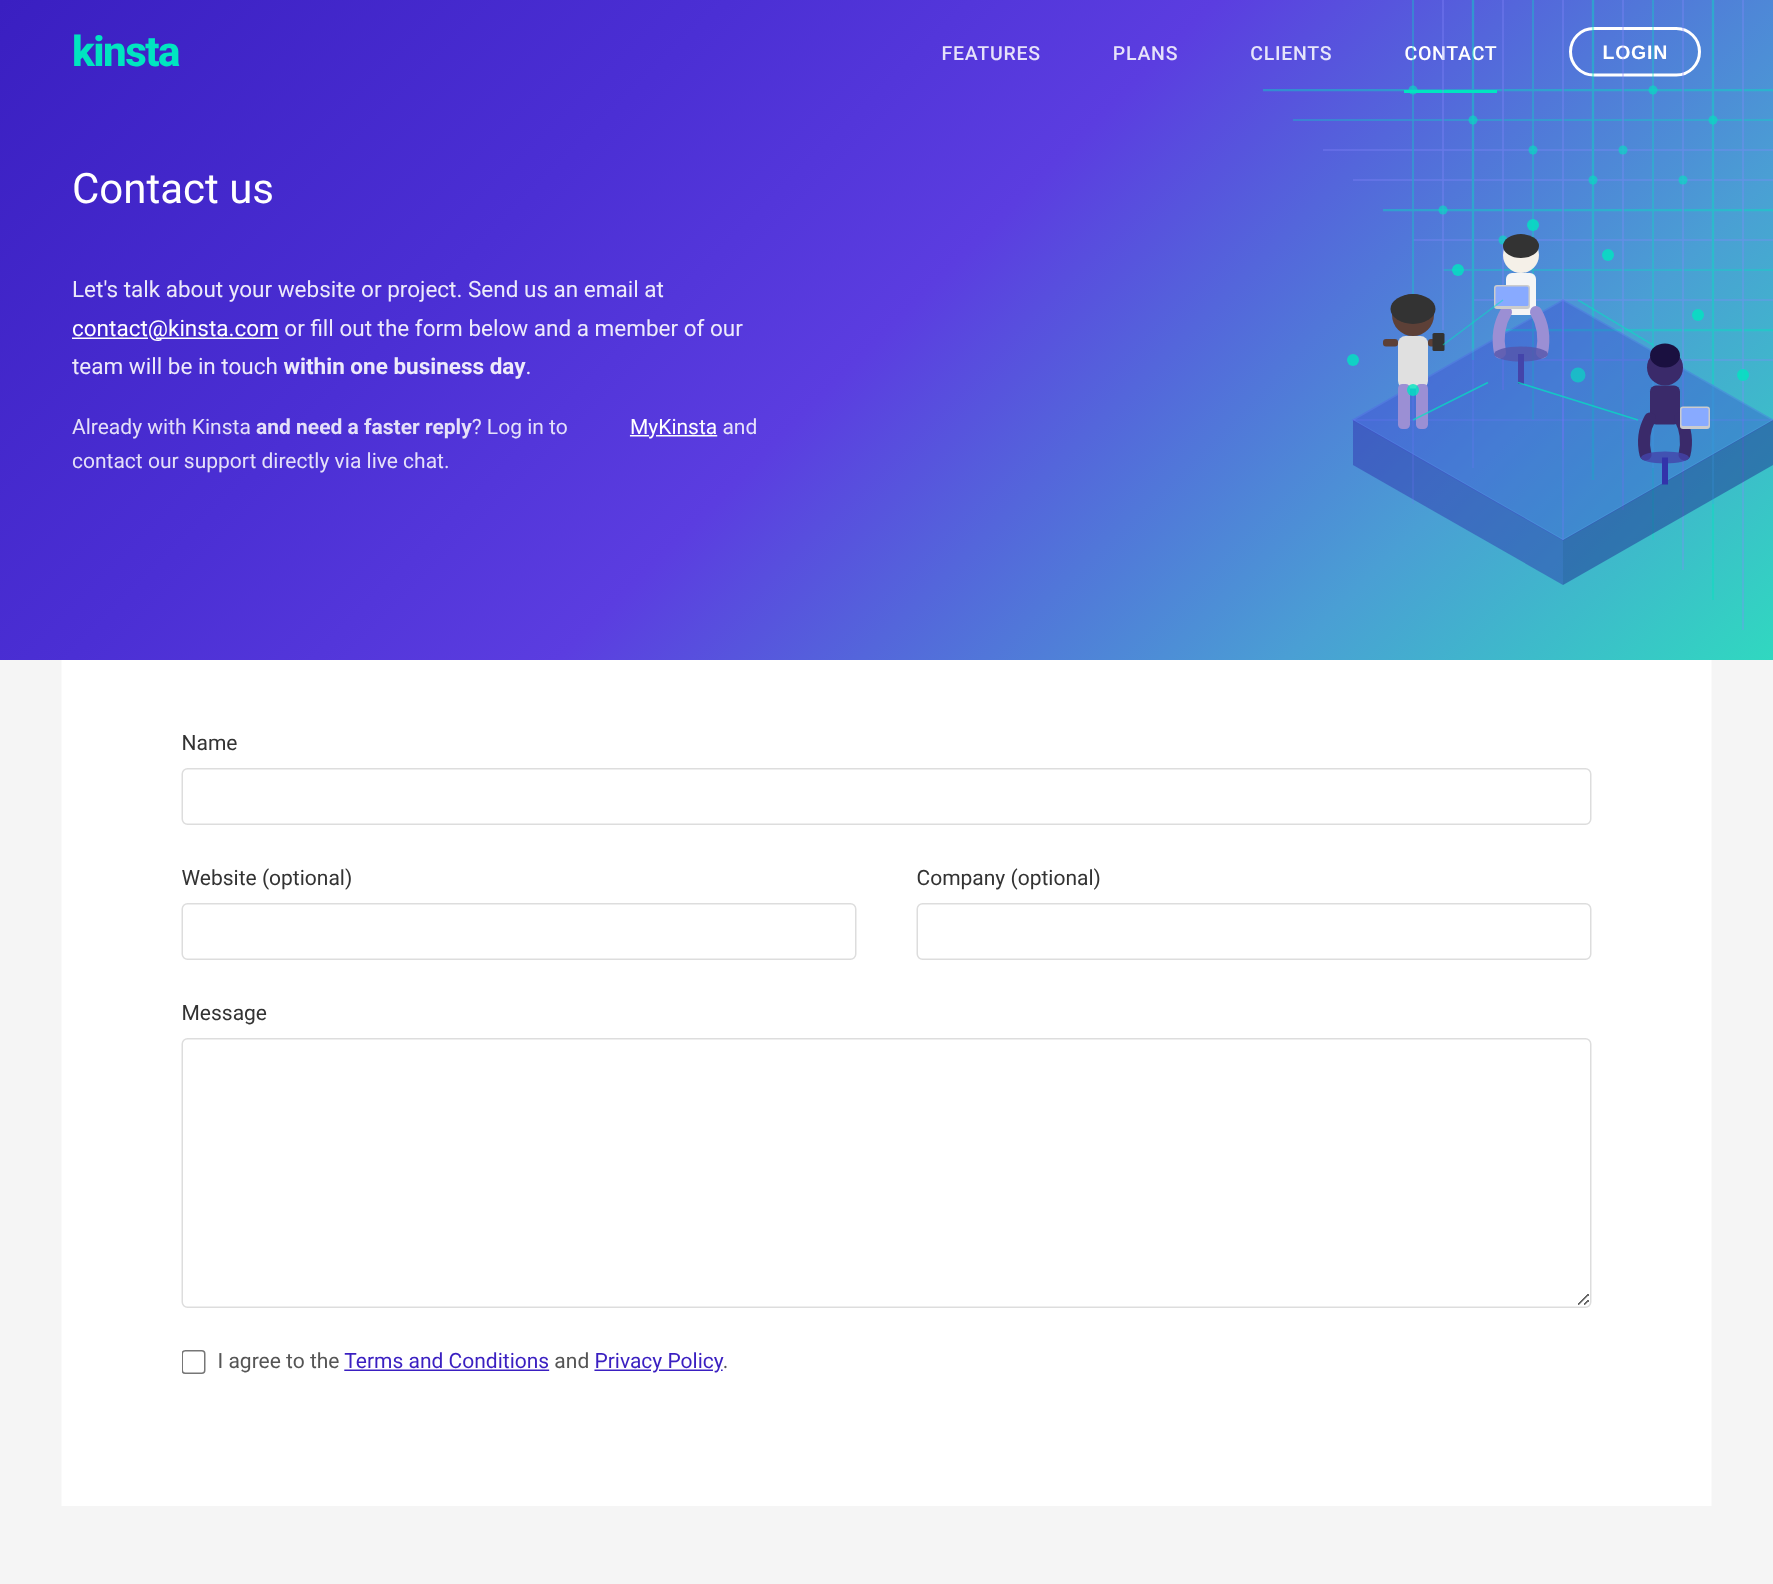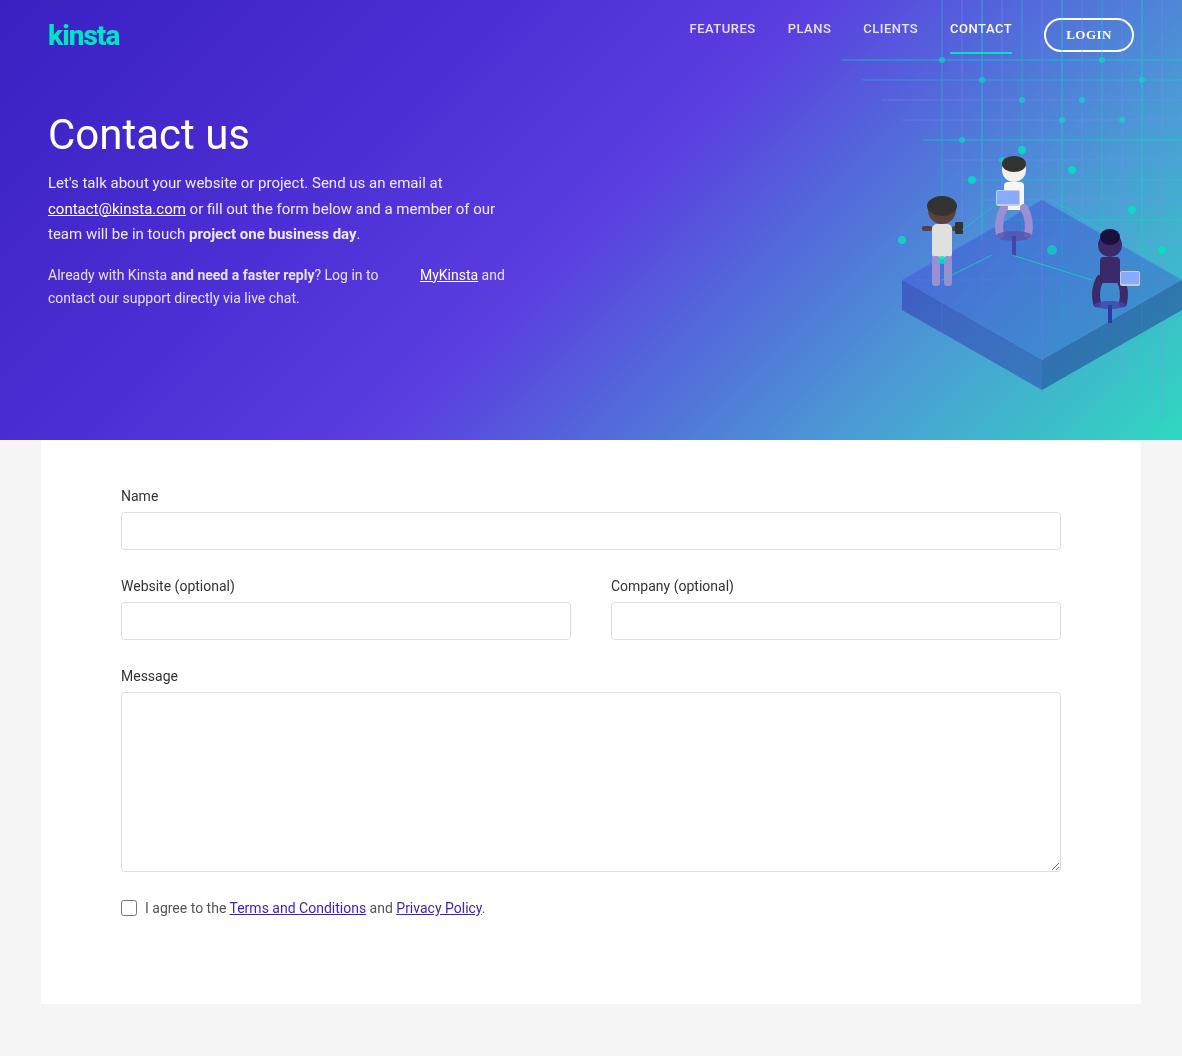--- a/index.html
+++ b/index.html
@@ -26,22 +26,22 @@
       color: #fff;
       letter-spacing: -1px;
     }
 
     .logo span {
       color: #00e5c0;
     }
 
     .nav-links {
       display: flex;
-      align-items: flex-start;
-      gap: 32px;
+      align-items: center;
+      gap: 48px;
       list-style: none;
     }
 
     .nav-links li a {
       color: rgba(255,255,255,0.85);
       text-decoration: none;
       font-size: 13px;
       font-weight: 500;
       letter-spacing: 0.5px;
     }
@@ -55,35 +55,34 @@
     .login-btn {
       border: 2px solid #fff;
       color: #fff;
       background: transparent;
       border-radius: 24px;
       padding: 7px 20px;
       font-size: 13px;
       font-weight: 600;
       cursor: pointer;
       letter-spacing: 0.5px;
-      font-family: Liberation Serif, serif;
     }
 
     .hero-content {
       padding: 40px 48px 60px;
       max-width: 580px;
       position: relative;
       z-index: 2;
     }
 
     .hero-content h1 {
-      font-size: 42px;
+      font-size: 28px;
       font-weight: 400;
       color: #fff;
-      margin-bottom: 12px;
+      margin-bottom: 39px;
     }
 
     .hero-content p {
       color: rgba(255,255,255,0.9);
       font-size: 15px;
       line-height: 1.7;
       margin-bottom: 8px;
     }
 
     .hero-content a.email-link {
@@ -343,21 +342,21 @@
       <li><a href="#" class="active">CONTACT</a></li>
       <li><button class="login-btn">LOGIN</button></li>
     </ul>
   </nav>
 
   <div class="hero-content">
     <h1>Contact us</h1>
     <p>
       <span>Let's talk about your website or project. Send us an email at</span>
       <a href="mailto:contact@kinsta.com" class="email-link">contact@kinsta.com</a>
-      <span> or fill out the form below and a member of our team will be in touch </span><span class="bold">project one business day</span><span>.</span>
+      <span> or fill out the form below and a member of our team will be in touch </span><span class="bold">within one business day</span><span>.</span>
     </p>
     <p class="support-text">
       <span>Already with Kinsta </span><span class="bold">and need a faster reply</span><span>? Log in to </span><a href="#">MyKinsta</a><span> and contact our support directly via live chat.</span>
     </p>
   </div>
 </div>
 
 <div class="form-section">
   <form>
     <div class="form-row">

